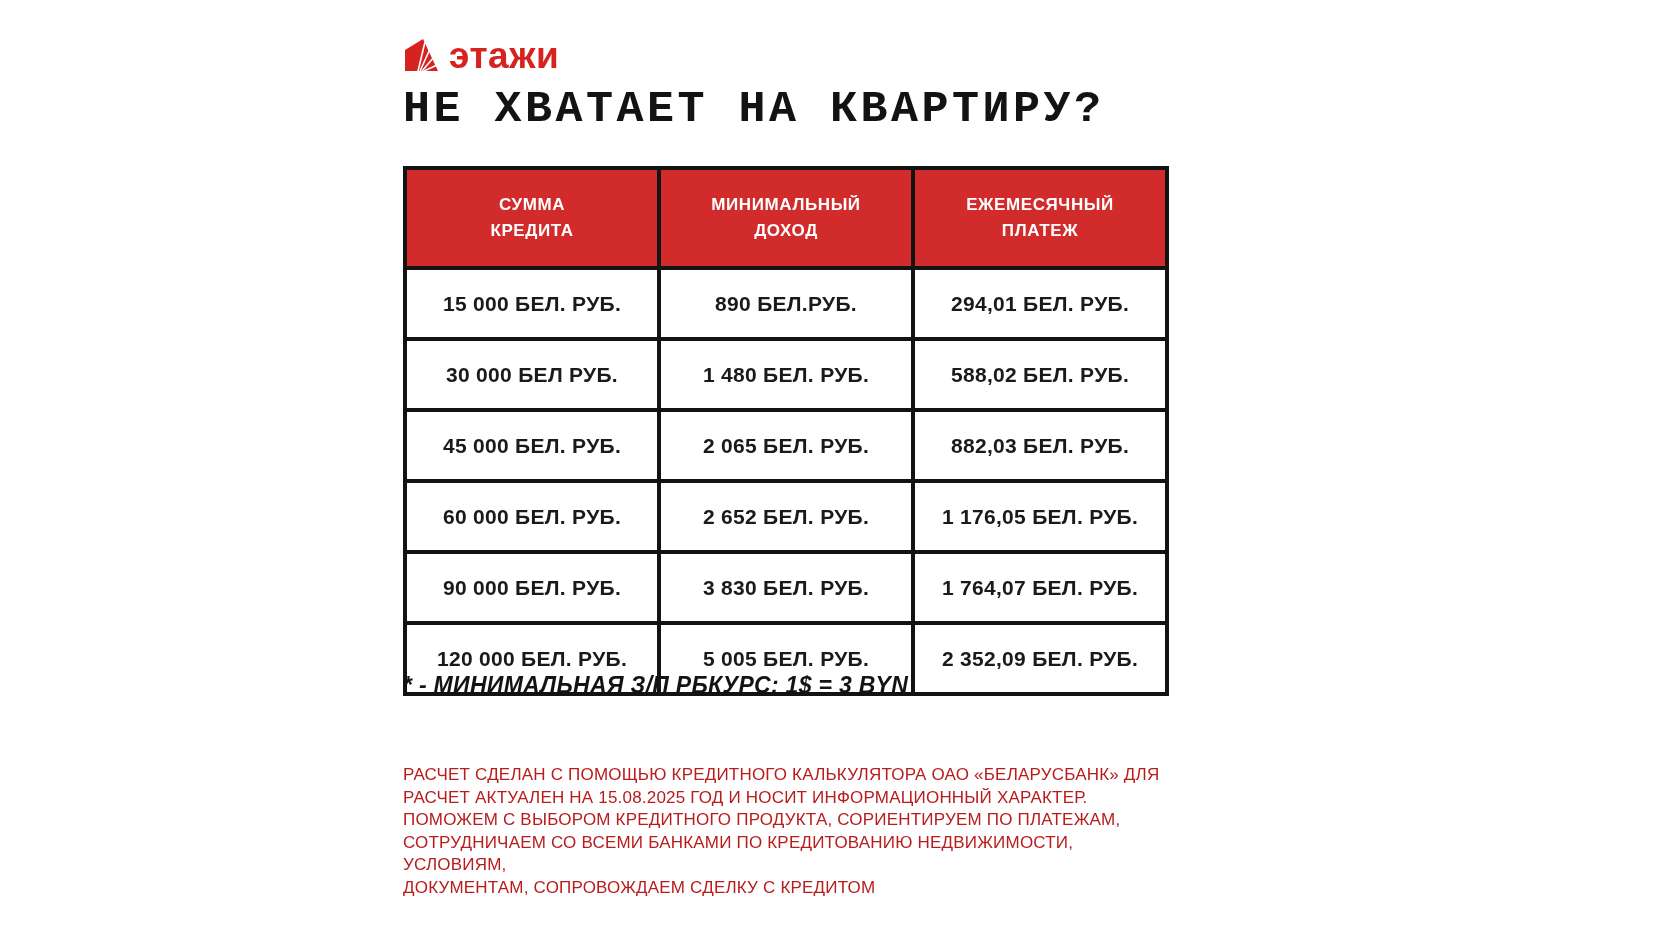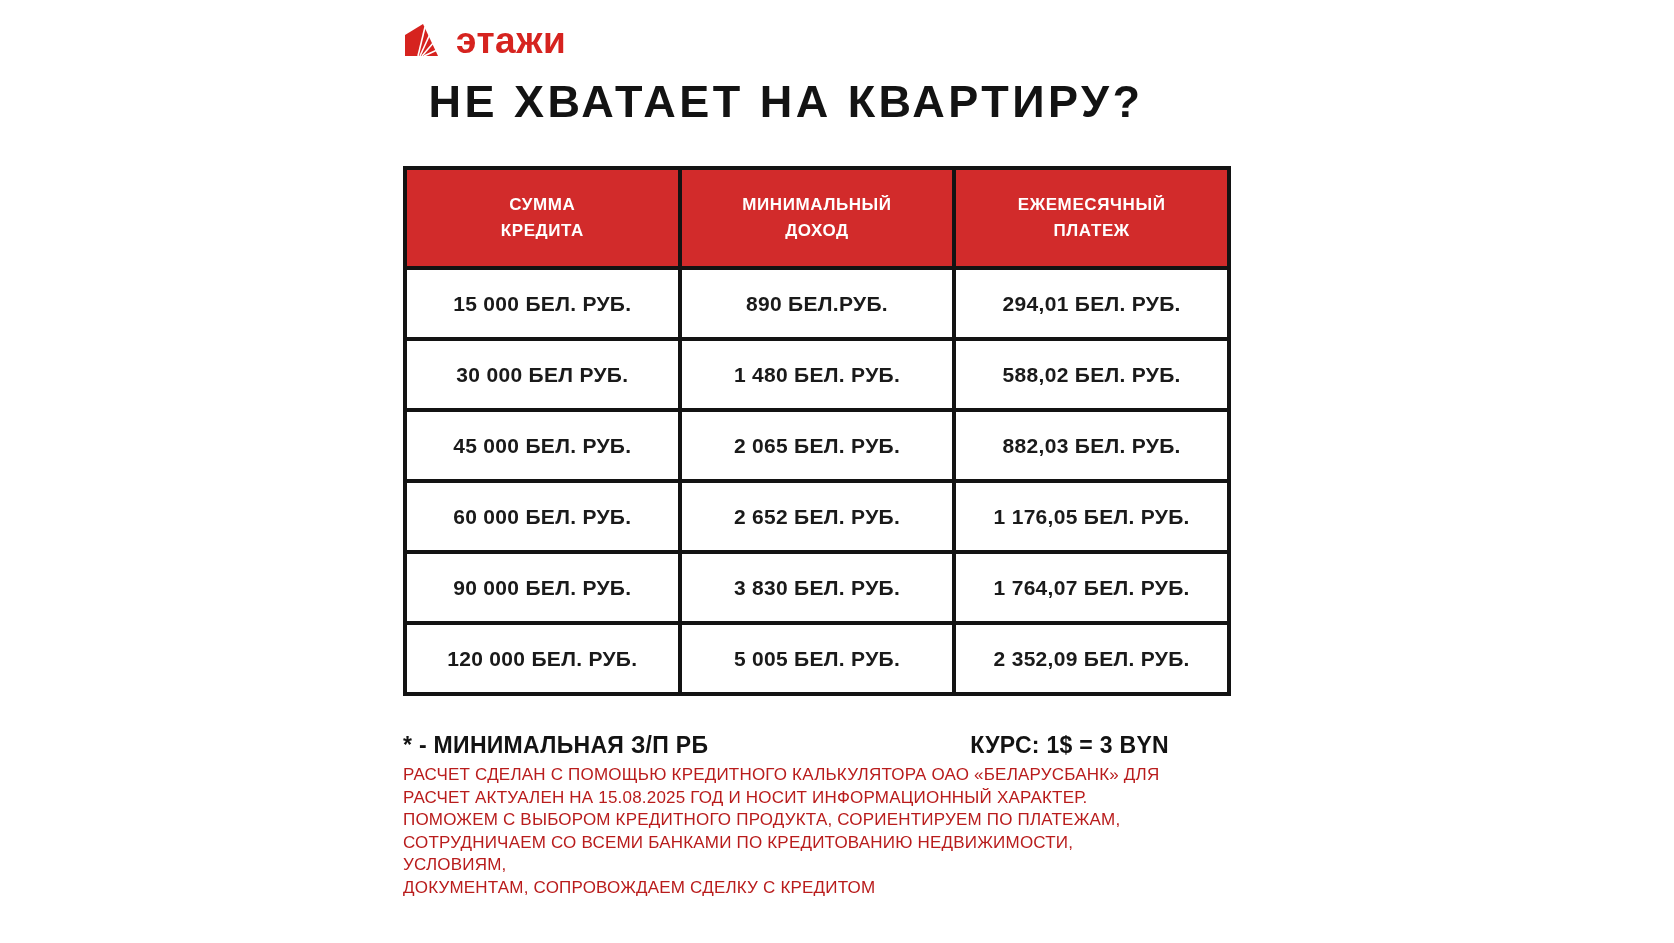--- a/index.html
+++ b/index.html
@@ -10,47 +10,46 @@
     background: #ffffff;
     overflow: hidden;
   }
   .content {
     position: absolute;
     left: 403px; top: 0;
     width: 766px;
   }
   
   .logo-row {
-    position: absolute; left: 0; top: 22px;
-    display: flex; align-items: flex-start; gap: 13px;
+    position: absolute; left: 0; top: 32px;
+    display: flex; align-items: flex-end; gap: 6px;
     height: 42px;
   }
   .logo-text {
     font-size: 37px;
     font-weight: bold;
     color: #d6231f;
     letter-spacing: 0.5px;
     line-height: 1;
   }
   
   .poster-title {
-    position: absolute; left: 0; top: 76px;
+    position: absolute; left: 0; top: 84px;
     width: 766px;
-    font-family: Liberation Sans, sans-serif;
+    font-family: Liberation Mono, monospace;
     font-size: 45px;
     font-weight: bold;
     letter-spacing: 3.5px;
     color: #131313;
     white-space: nowrap;
-    text-align: center;
   }
   
   .credit-table {
     position: absolute; left: 0; top: 166px;
-    width: 828px;
+    width: 766px;
     border-collapse: collapse;
     table-layout: fixed;
   }
   .credit-table th, .credit-table td {
     border: 4px solid #131313;
     text-align: center;
     vertical-align: middle;
   }
   .credit-table th {
     background: #d22b2b;
@@ -64,23 +63,23 @@
   .credit-table td {
     background: #ffffff;
     height: 71px;
     font-size: 21px;
     font-weight: 600;
     letter-spacing: 0.3px;
     color: #1a1a1a;
   }
   
   .footnote-row {
-    position: absolute; left: 0; top: 732px;
+    position: absolute; left: 0; top: 672px;
     width: 766px;
-    display: flex; justify-content: space-between; align-items: baseline;
+    display: flex; align-items: baseline; font-style: italic;
   }
   .footnote {
     font-size: 23px;
     font-weight: bold;
     color: #131313;
     letter-spacing: 0.3px;
   }
   
   .disclaimer {
     position: absolute; left: 0; top: 764px;

